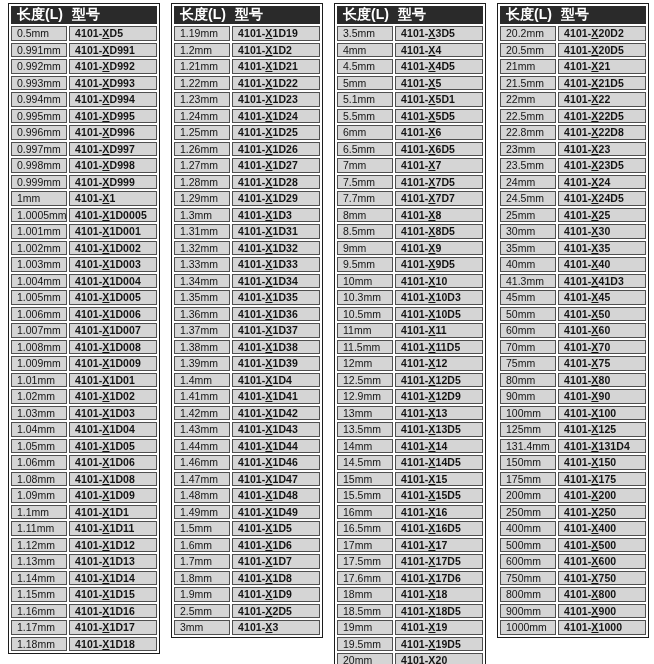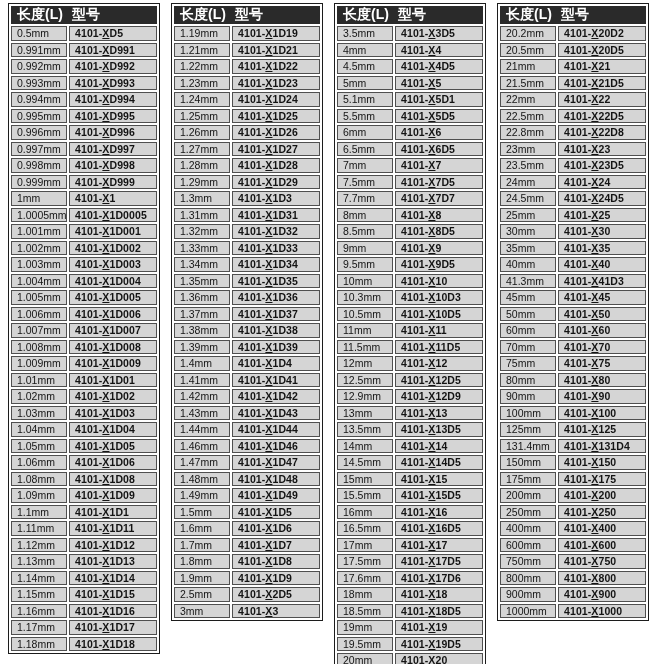--- a/index.html
+++ b/index.html
@@ -251,20 +251,24 @@
           </div>
         </th>
       </tr>
     </thead>
     <tbody>
         <tr>
           <td class="len">1.19mm</td>
           <td class="model"><span>4101-</span><span class="ux">X</span><span>1D19</span></td>
         </tr>
         <tr>
+          <td class="len">1.2mm</td>
+          <td class="model"><span>4101-</span><span class="ux">X</span><span>1D2</span></td>
+        </tr>
+        <tr>
           <td class="len">1.21mm</td>
           <td class="model"><span>4101-</span><span class="ux">X</span><span>1D21</span></td>
         </tr>
         <tr>
           <td class="len">1.22mm</td>
           <td class="model"><span>4101-</span><span class="ux">X</span><span>1D22</span></td>
         </tr>
         <tr>
           <td class="len">1.23mm</td>
           <td class="model"><span>4101-</span><span class="ux">X</span><span>1D23</span></td>
@@ -709,20 +713,24 @@
         </tr>
         <tr>
           <td class="len">250mm</td>
           <td class="model"><span>4101-</span><span class="ux">X</span><span>250</span></td>
         </tr>
         <tr>
           <td class="len">400mm</td>
           <td class="model"><span>4101-</span><span class="ux">X</span><span>400</span></td>
         </tr>
         <tr>
+          <td class="len">500mm</td>
+          <td class="model"><span>4101-</span><span class="ux">X</span><span>500</span></td>
+        </tr>
+        <tr>
           <td class="len">600mm</td>
           <td class="model"><span>4101-</span><span class="ux">X</span><span>600</span></td>
         </tr>
         <tr>
           <td class="len">750mm</td>
           <td class="model"><span>4101-</span><span class="ux">X</span><span>750</span></td>
         </tr>
         <tr>
           <td class="len">800mm</td>
           <td class="model"><span>4101-</span><span class="ux">X</span><span>800</span></td>

